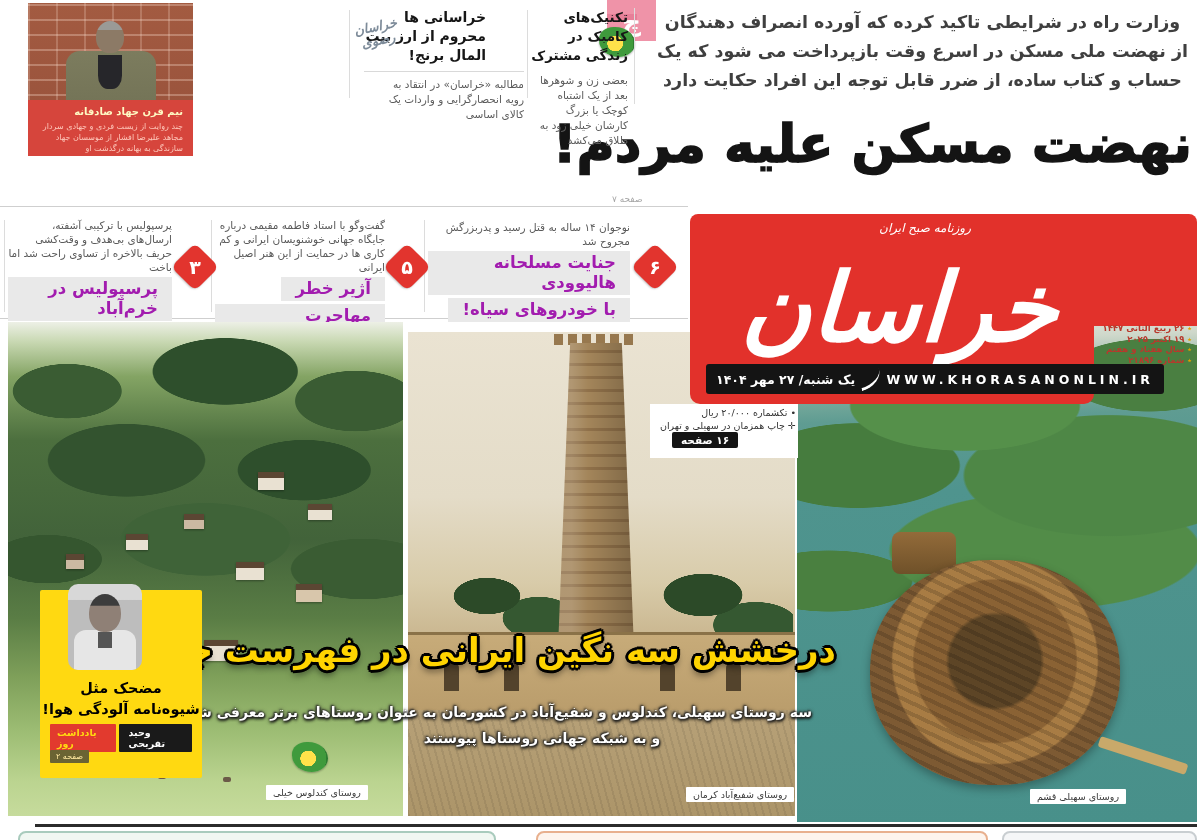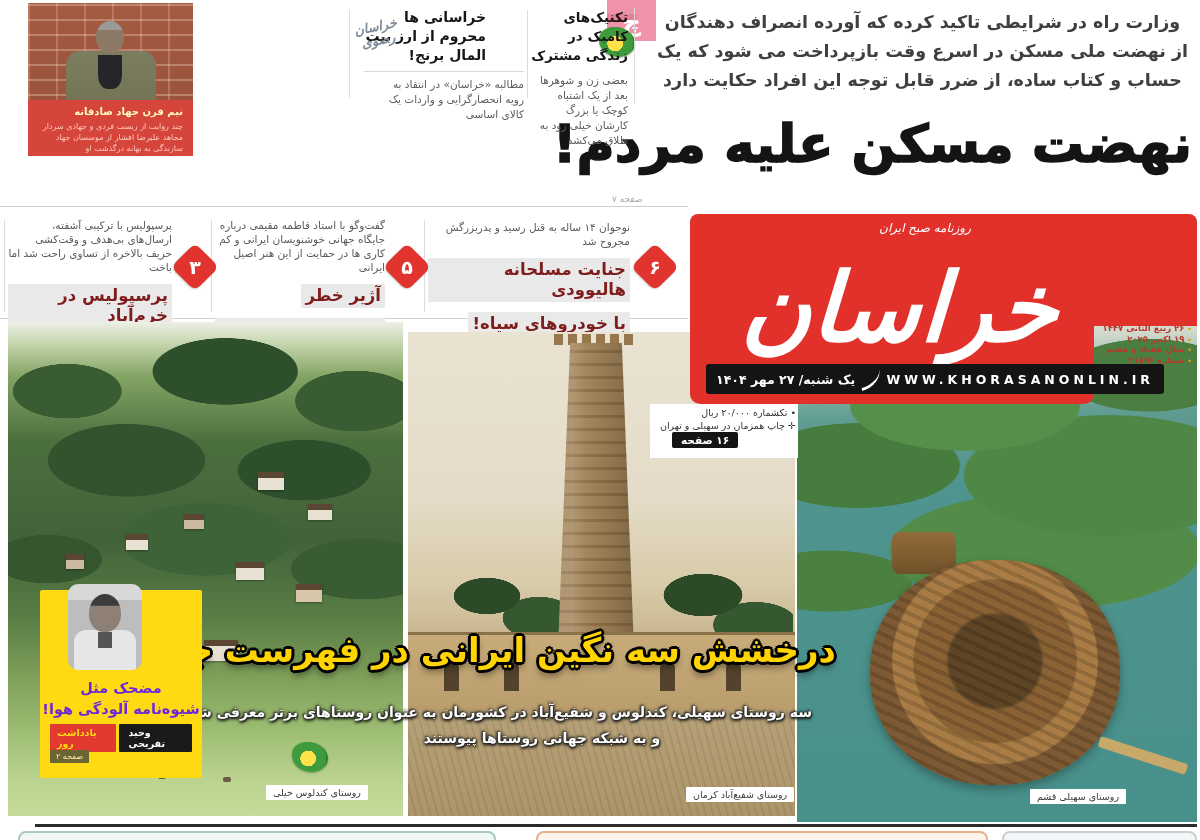--- a/index.html
+++ b/index.html
@@ -79,22 +79,22 @@
   }
   .memorial-title{font-size:10px;font-weight:bold;color:#fef9c3;text-align:right;}
   .memorial-sub{font-size:8px;line-height:11px;color:#ffc9bc;text-align:right;margin-top:4px;}
 
   .vline{width:1px;background:#dcdcdc;}
   .hline{height:1px;background:#cfcfcf;}
 
   
   .band-item .kicker{font-size:10.5px;line-height:14px;color:#5a5a5a;text-align:right;}
   .band-item .t-line{
-    display:inline-block;background:#e9e9e9;color:#7f1d1d;font-weight:bold;
-    font-size:16.5px;line-height:20px;padding:2px 4px;margin-top:10px;
+    display:inline-block;background:#e9e9e9;color:#a21caf;font-weight:bold;
+    font-size:16.5px;line-height:20px;padding:2px 14px;margin-top:3px;
   }
   .band-item{text-align:right;}
   .diamond{
     width:34px;height:34px;background:#e2342e;border-radius:7px;transform:rotate(45deg);
     box-shadow:0 1px 2px rgba(0,0,0,.25);
   }
   .diamond span{
     display:block;width:34px;height:34px;transform:rotate(-45deg);
     color:#fff;font-size:19px;font-weight:bold;text-align:center;line-height:35px;
   }
@@ -226,21 +226,21 @@
   .note-box{left:40px;top:590px;width:162px;height:188px;background:#ffd911;z-index:11;border-radius:2px;}
   .note-portrait{
     position:absolute;left:28px;top:-6px;width:74px;height:86px;border-radius:10px;
     background:linear-gradient(180deg,#d8d8d8 0 18%, #bdbdbd 19% 100%);overflow:hidden;
   }
   .np-head{position:absolute;left:21px;top:10px;width:32px;height:38px;border-radius:50% 50% 46% 46%;
     background:linear-gradient(180deg,#3c3c3c 0 30%, #8f8076 31% 100%);}
   .np-body{position:absolute;left:6px;top:46px;width:62px;height:40px;border-radius:12px 12px 0 0;background:#e6e6e6;}
   .np-collar{position:absolute;left:30px;top:48px;width:14px;height:16px;background:#555;}
   .note-title{position:absolute;left:0;top:88px;width:100%;text-align:center;
-    font-size:14.5px;line-height:21px;font-weight:bold;color:#6d28d9;}
+    font-size:14.5px;line-height:21px;font-weight:bold;color:#000000;}
   .note-badges{position:absolute;left:10px;top:134px;width:142px;display:flex;gap:3px;direction:ltr;}
   .badge-red{background:#e23a2e;color:#ffd911;font-size:9.5px;font-weight:bold;padding:3px 7px;border-radius:1px;}
   .badge-black{background:#1a1a1a;color:#ffffff;font-size:9.5px;font-weight:bold;padding:3px 10px;letter-spacing:1px;border-radius:1px;}
   .note-pageref{position:absolute;left:10px;top:160px;background:#6b6433;color:#ffe9a0;font-size:8px;padding:2px 6px;border-radius:1px;text-align:center;}
 
   
   .bottom-rule{left:35px;top:824px;width:1162px;height:3px;background:#2b2b2b;z-index:2;}
   .bstrip{position:absolute;top:831px;height:20px;border-radius:8px;box-sizing:border-box;z-index:2;}
   .bstrip1{left:18px;width:478px;border:2px solid #a9cbbd;background:#f1f7f2;}
   .bstrip2{left:536px;width:452px;border:2px solid #e8b08e;background:#fdf4ed;}

